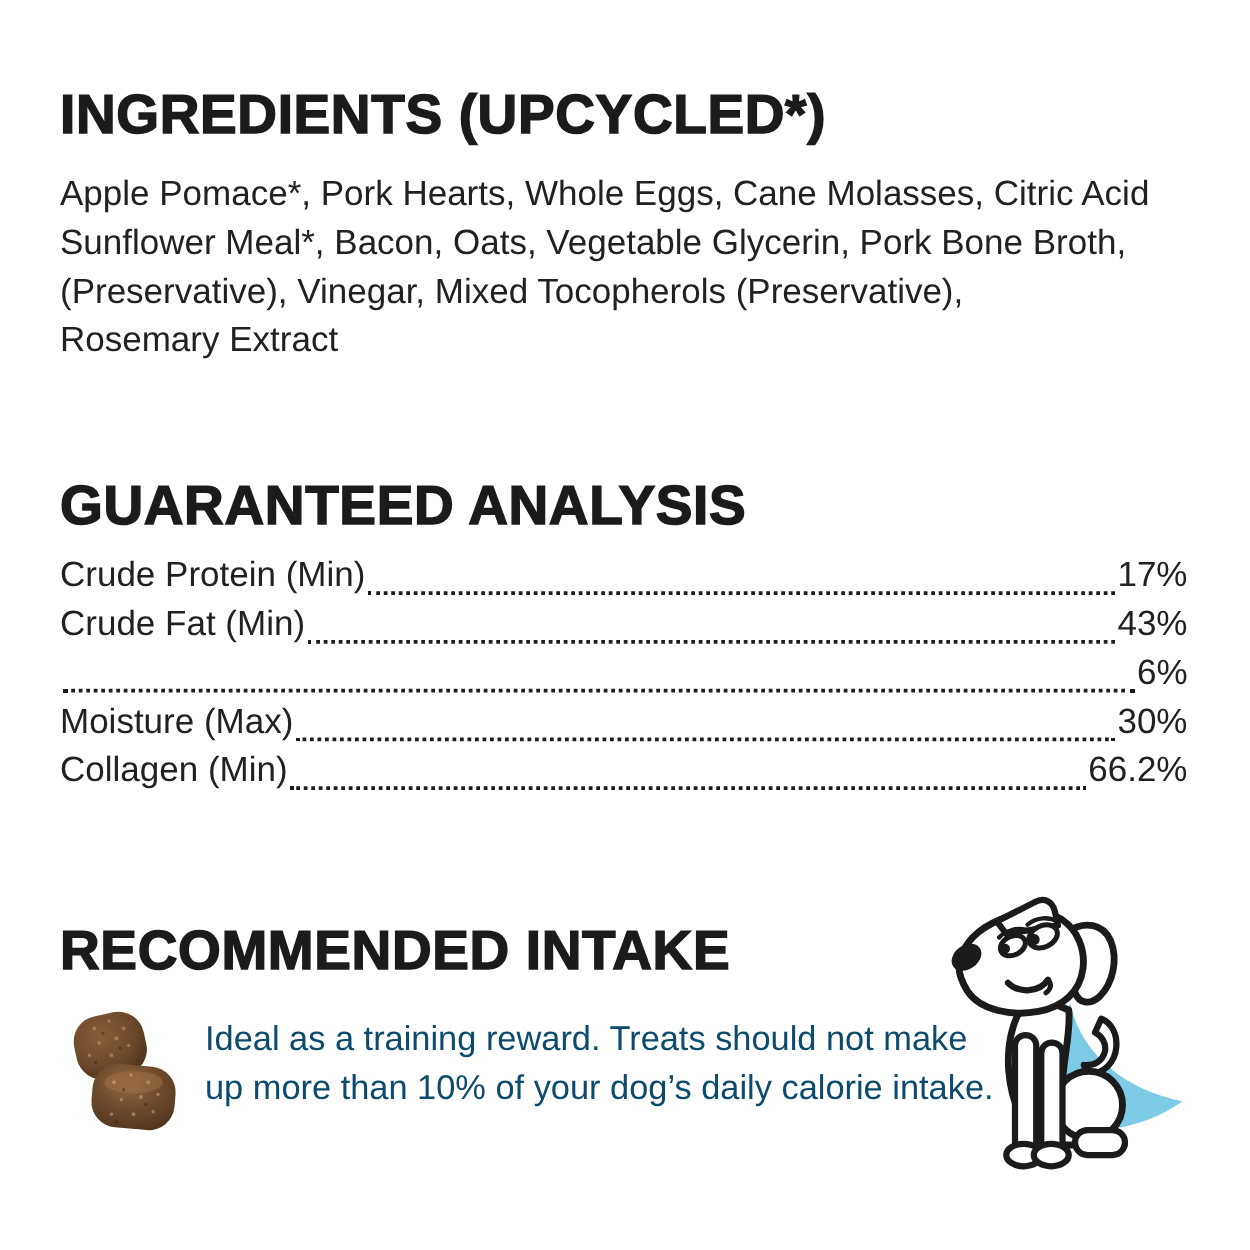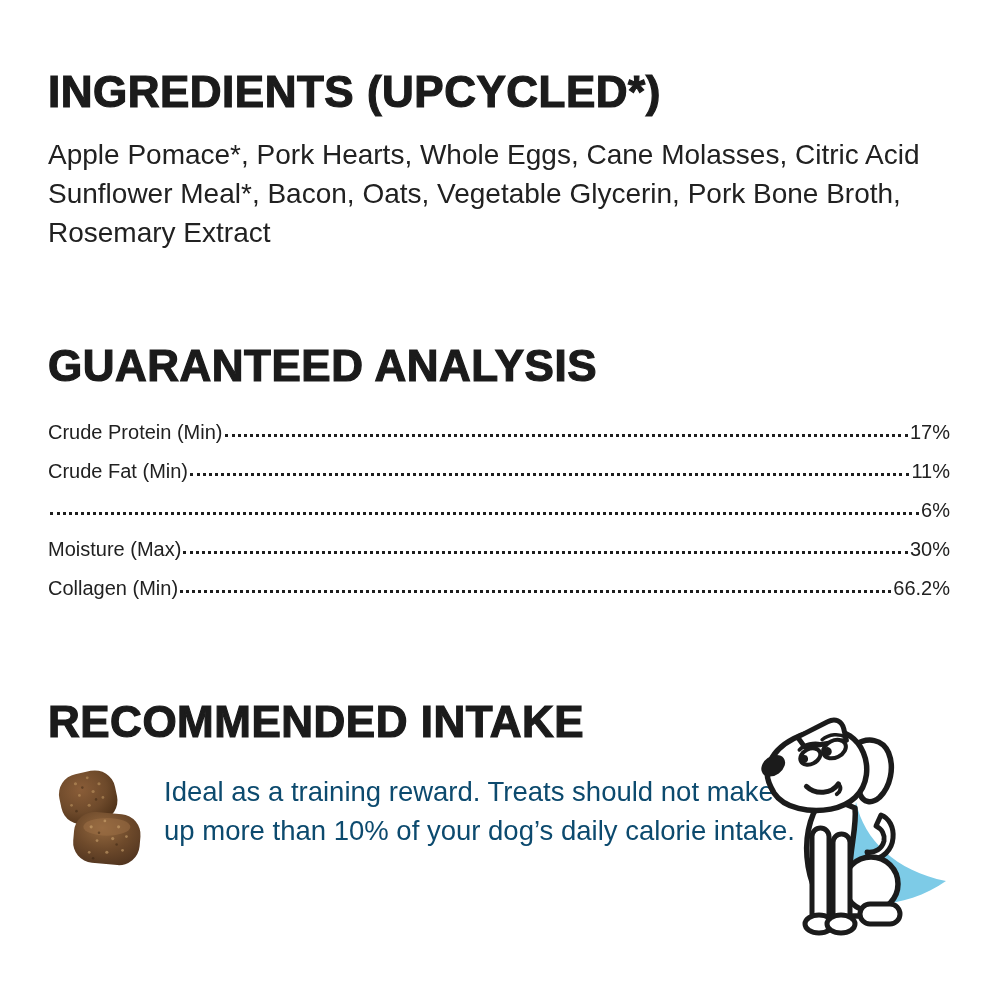--- a/index.html
+++ b/index.html
@@ -22,21 +22,21 @@
     -webkit-text-stroke: 1.2px #1b1b1b;
     color: #1b1b1b;
     white-space: nowrap;
   }
 
   .ing-text { margin-top: 21px; font-size: 28px; line-height: 39px; color: #212121; }
   .line { display: block; white-space: pre; }
 
   .analysis-section { margin-top: 92px; }
   .rows { margin-top: 17px; }
-  .row { display: flex; align-items: flex-end; height: 39px; font-size: 20px; color: #212121; }
+  .row { display: flex; height: 39px; font-size: 28px; color: #212121; }
   .row .lbl { white-space: nowrap; }
   .row .dots { flex: 1; border-bottom: 3.4px dotted #1d1d1d; margin: 0 2px 7px 2px; min-width: 30px; }
   .row .val { white-space: nowrap; }
 
   .intake-section { margin-top: 100px; }
   .intake-row { margin-top: 22px; display: flex; align-items: flex-start; }
   .treats-wrap { flex: 0 0 auto; margin-left: 2px; }
   .intake-text { margin-left: 16px; margin-top: 6px; font-size: 27.5px; line-height: 39px; color: #0c4a6e; }
 
   .dog-wrap { position: absolute; left: 760px; top: 710px; width: 195px; height: 235px; }
@@ -44,36 +44,37 @@
 </head>
 <body>
 
 <div class="page">
 
   <section>
     <h1 class="sec-heading">INGREDIENTS (UPCYCLED*)</h1>
     <p class="ing-text">
       <span class="line">Apple Pomace*, Pork Hearts, Whole Eggs, Cane Molasses, Citric Acid</span>
       <span class="line">Sunflower Meal*, Bacon, Oats, Vegetable Glycerin, Pork Bone Broth,</span>
+      <span class="line">(Preservative), Vinegar, Mixed Tocopherols (Preservative),</span>
       <span class="line">Rosemary Extract</span>
     </p>
   </section>
 
   <section class="analysis-section">
     <h1 class="sec-heading">GUARANTEED ANALYSIS</h1>
     <div class="rows">
       <div class="row">
         <span class="lbl">Crude Protein (Min)</span>
         <span class="dots"></span>
         <span class="val">17%</span>
       </div>
       <div class="row">
         <span class="lbl">Crude Fat (Min)</span>
         <span class="dots"></span>
-        <span class="val">11%</span>
+        <span class="val">43%</span>
       </div>
       <div class="row">
         <span class="dots"></span>
         <span class="val">6%</span>
       </div>
       <div class="row">
         <span class="lbl">Moisture (Max)</span>
         <span class="dots"></span>
         <span class="val">30%</span>
       </div>

